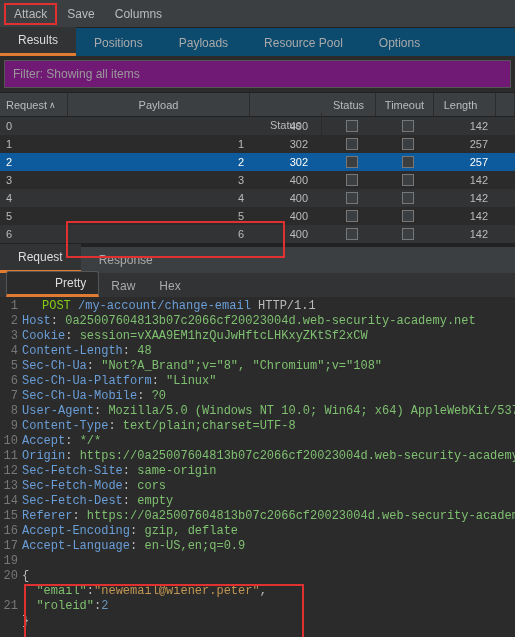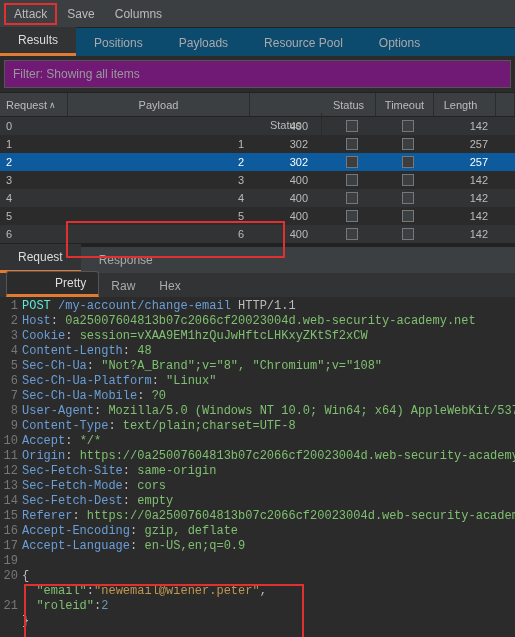--- a/index.html
+++ b/index.html
@@ -105,21 +105,21 @@
     font-size:12px;
     padding:2px 0;
     position:relative;
   }
   .code-line { display:flex; min-height:15px; }
   .ln {
     width:22px; text-align:right; color:#777; padding-right:4px;
     user-select:none; flex-shrink:0;
   }
   .code { white-space:pre; color:#bbb; }
-  .tok-method { color:#5eead4; }
+  .tok-method { color:#84cc16;margin-left:20px; }
   .tok-path { color:#6a9ed8; }
   .tok-http { color:#bbb; }
   .tok-header { color:#6a9ed8; }
   .tok-val { color:#7fc070; }
   .tok-json-key { color:#7fc070; }
   .tok-json-punc { color:#bbb; }
   .tok-json-str { color:#c19552; }
   .tok-json-num { color:#6897bb; }
   .red-box-body {
     position:absolute; border:2px solid #e03030; pointer-events:none;

